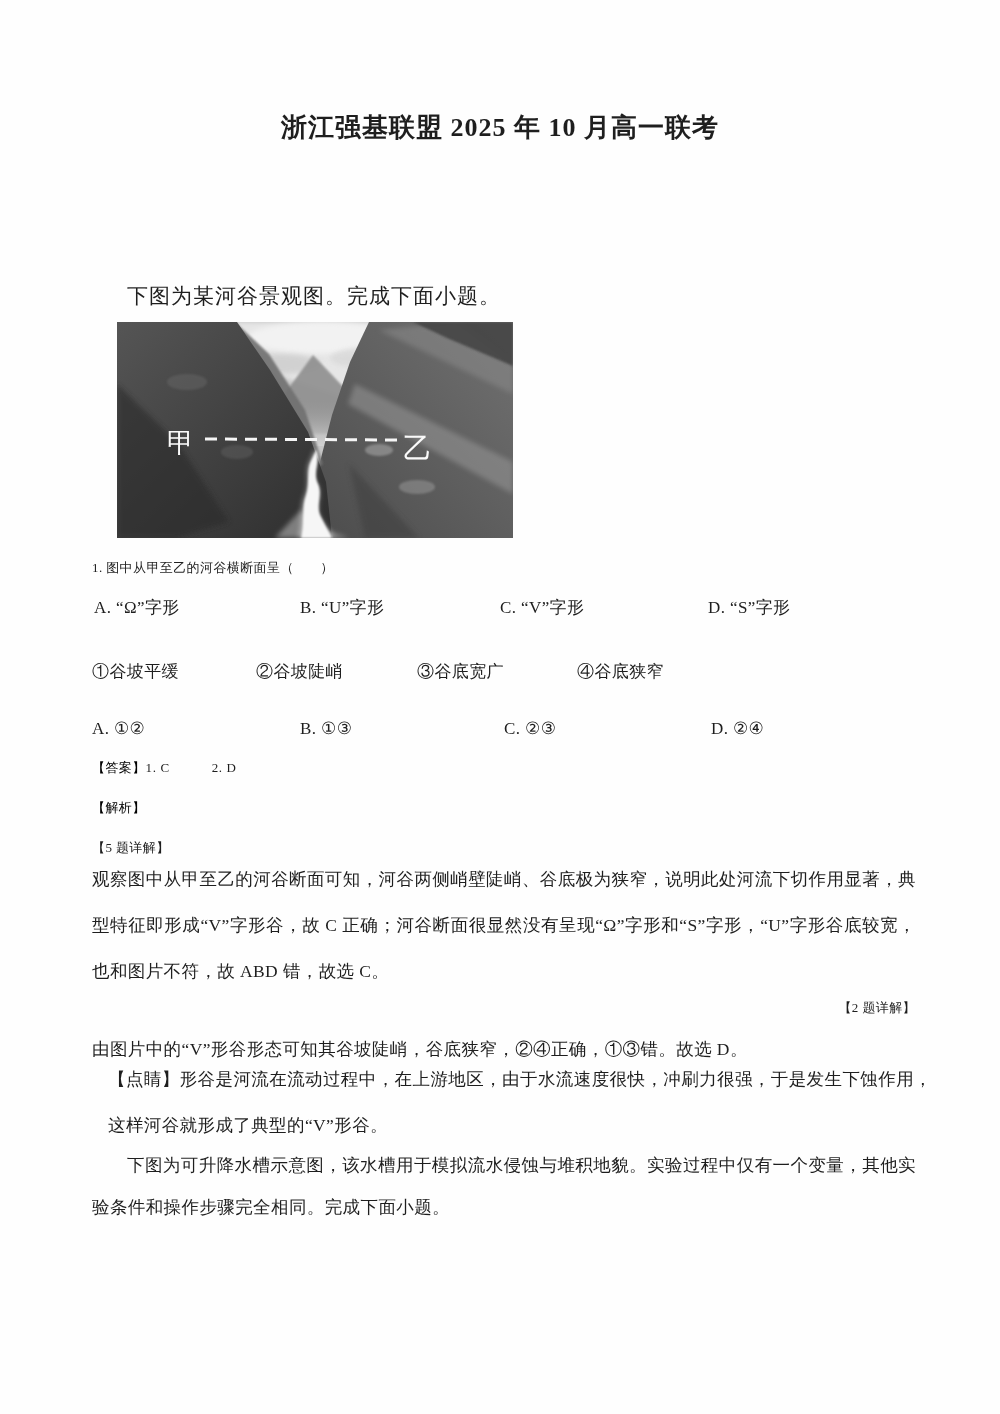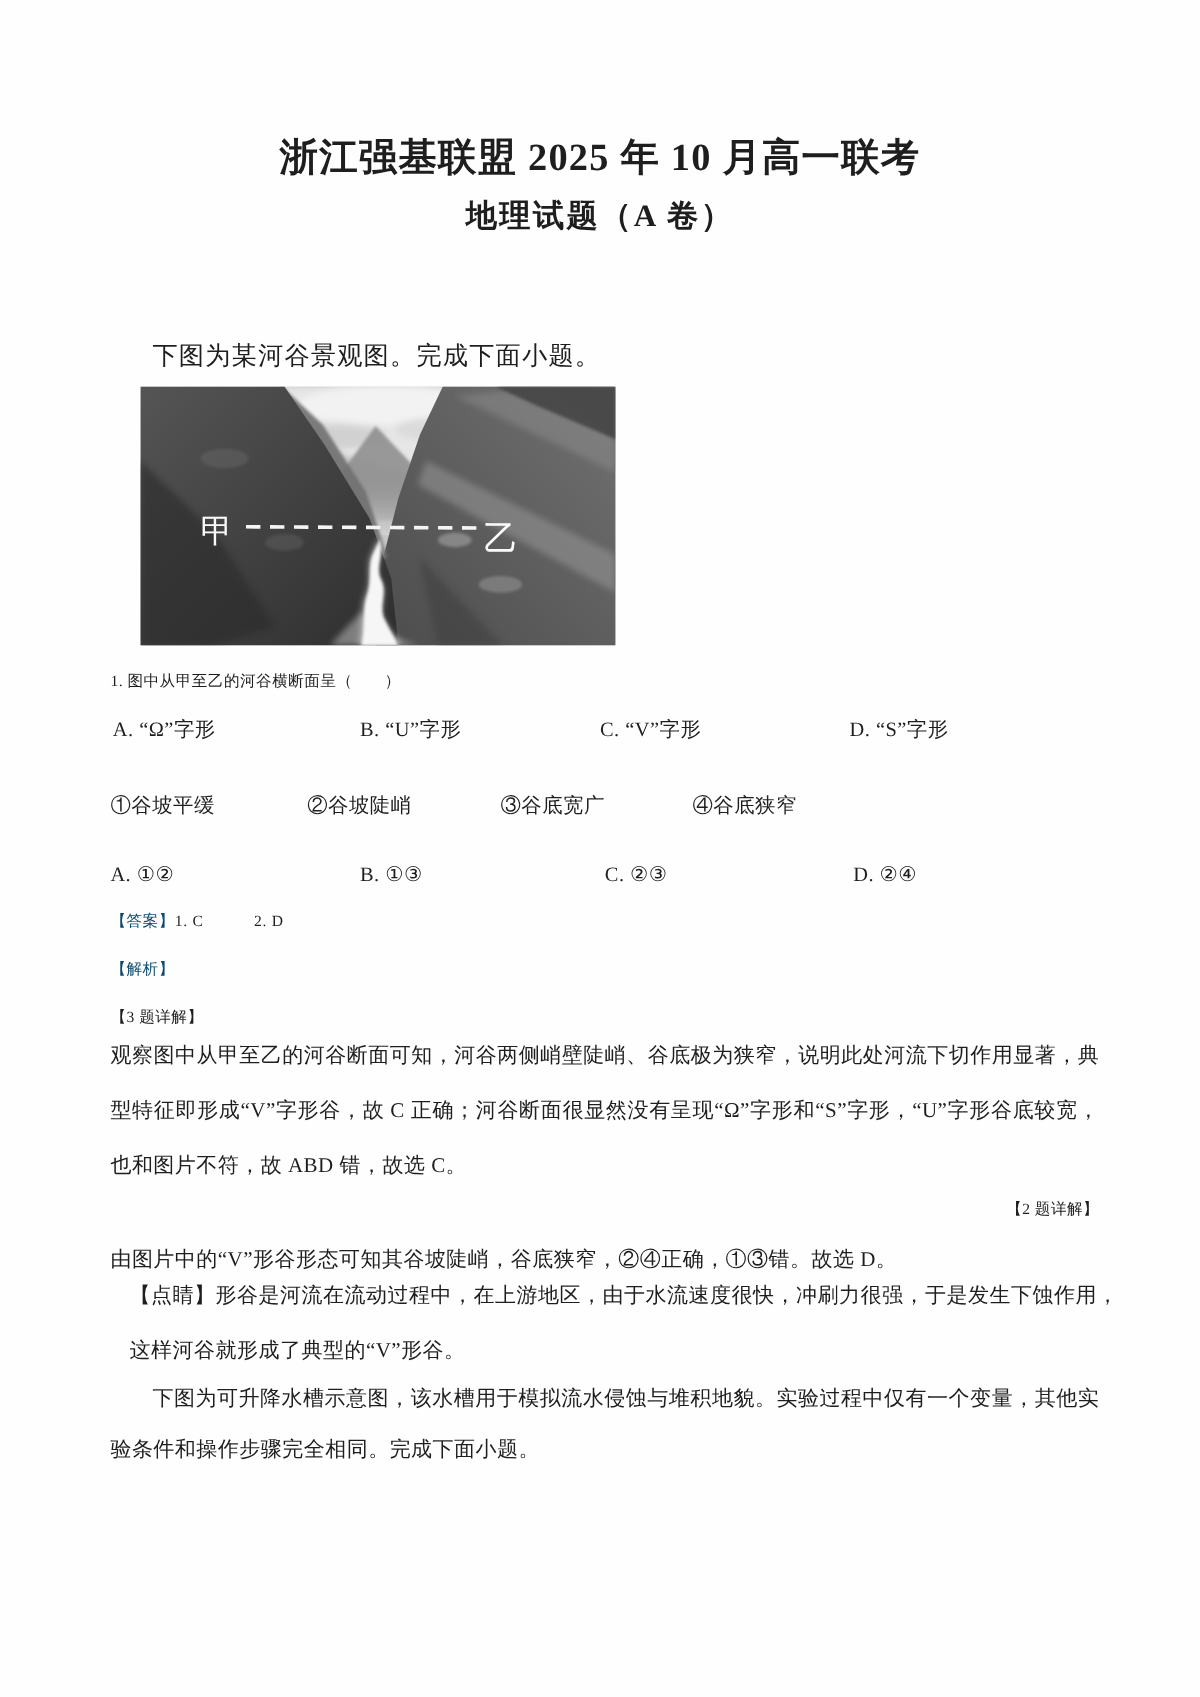--- a/index.html
+++ b/index.html
@@ -3,49 +3,48 @@
 <meta charset="utf-8">
 <style>
   html,body{margin:0;padding:0;background:#ffffff;}
   .page{
     position:relative;width:1000px;height:1414px;background:#fefefe;
     font-family:"Liberation Serif","DejaVu Serif",serif;color:#1e1e1e;
     overflow:hidden;margin:0 auto;
   }
   .abs{position:absolute;}
   .centered{left:0;width:1000px;text-align:center;}
-  .doc-title{font-size:32px;font-weight:700;letter-spacing:1px;}
+  .doc-title{font-size:26px;font-weight:700;letter-spacing:1px;}
   .doc-subtitle{font-size:26px;font-weight:700;letter-spacing:2px;}
   .section-heading{
     left:92px;width:824px;font-size:20px;font-weight:700;
     line-height:37px;text-align:justify;letter-spacing:0.5px;
   }
   .intro{
     left:92px;width:824px;font-size:21px;letter-spacing:1px;
     padding-left:35px;box-sizing:border-box;
   }
   .body-line{left:92px;width:824px;font-size:13px;letter-spacing:0.4px;line-height:24px;}
   .para{
     left:92px;width:824px;font-size:17.5px;letter-spacing:0.4px;
     line-height:46px;text-align:justify;
   }
   .para-indent{text-indent:2em;line-height:42px;}
   .opt-row{left:0;width:1000px;height:24px;font-size:17px;}
   .opt-row span{position:absolute;white-space:nowrap;letter-spacing:0.4px;}
-  .blue{color:#0c4a6e;}
+  .blue{color:#000000;}
   .ans-val{margin-right:42px;letter-spacing:0.6px;}
 </style>
 </head>
 <body>
 
 <div class="page">
 
   <div class="abs centered doc-title" style="top:110px;">浙江强基联盟 2025 年 10 月高一联考</div>
 
-  <div class="abs centered doc-subtitle" style="top:162px;">地理试题（A 卷）</div>
 
 
   <div class="abs intro" style="top:282px;">下图为某河谷景观图。完成下面小题。</div>
 
   <svg class="abs" style="left:117px;top:322px;" width="396" height="216" viewBox="0 0 396 216" aria-label="river valley gorge photo">
     <defs>
       <linearGradient id="gL" x1="0" y1="0" x2="1" y2="1">
         <stop offset="0" stop-color="#555555"></stop>
           <stop offset="1" stop-color="#2e2e2e"></stop>
       </linearGradient>
@@ -122,21 +121,21 @@
     <span style="left:504px;">C. ②③</span>
     <span style="left:711px;">D. ②④</span>
   </div>
 
   <div class="abs body-line" style="top:756px;">
     <span class="blue">【答案】</span><span class="ans-val">1. C</span><span class="ans-val">2. D</span>
   </div>
 
   <div class="abs body-line blue" style="top:796px;">【解析】</div>
 
-  <div class="abs body-line" style="top:836px;">【3 题详解】</div>
+  <div class="abs body-line" style="top:836px;">【5 题详解】</div>
 
   <div class="abs para" style="top:856px;">观察图中从甲至乙的河谷断面可知，河谷两侧峭壁陡峭、谷底极为狭窄，说明此处河流下切作用显著，典型特征即形成“V”字形谷，故 C 正确；河谷断面很显然没有呈现“Ω”字形和“S”字形，“U”字形谷底较宽，也和图片不符，故 ABD 错，故选 C。</div>
 
   <div class="abs body-line" style="top:996px;text-align:right;">【2 题详解】</div>
 
   <div class="abs para" style="top:1026px;">由图片中的“V”形谷形态可知其谷坡陡峭，谷底狭窄，②④正确，①③错。故选 D。</div>
 
   <div class="abs para" style="top:1056px;margin-left:16px;">【点睛】形谷是河流在流动过程中，在上游地区，由于水流速度很快，冲刷力很强，于是发生下蚀作用，这样河谷就形成了典型的“V”形谷。</div>
 
   <div class="abs para para-indent" style="top:1144px;">下图为可升降水槽示意图，该水槽用于模拟流水侵蚀与堆积地貌。实验过程中仅有一个变量，其他实验条件和操作步骤完全相同。完成下面小题。</div>

